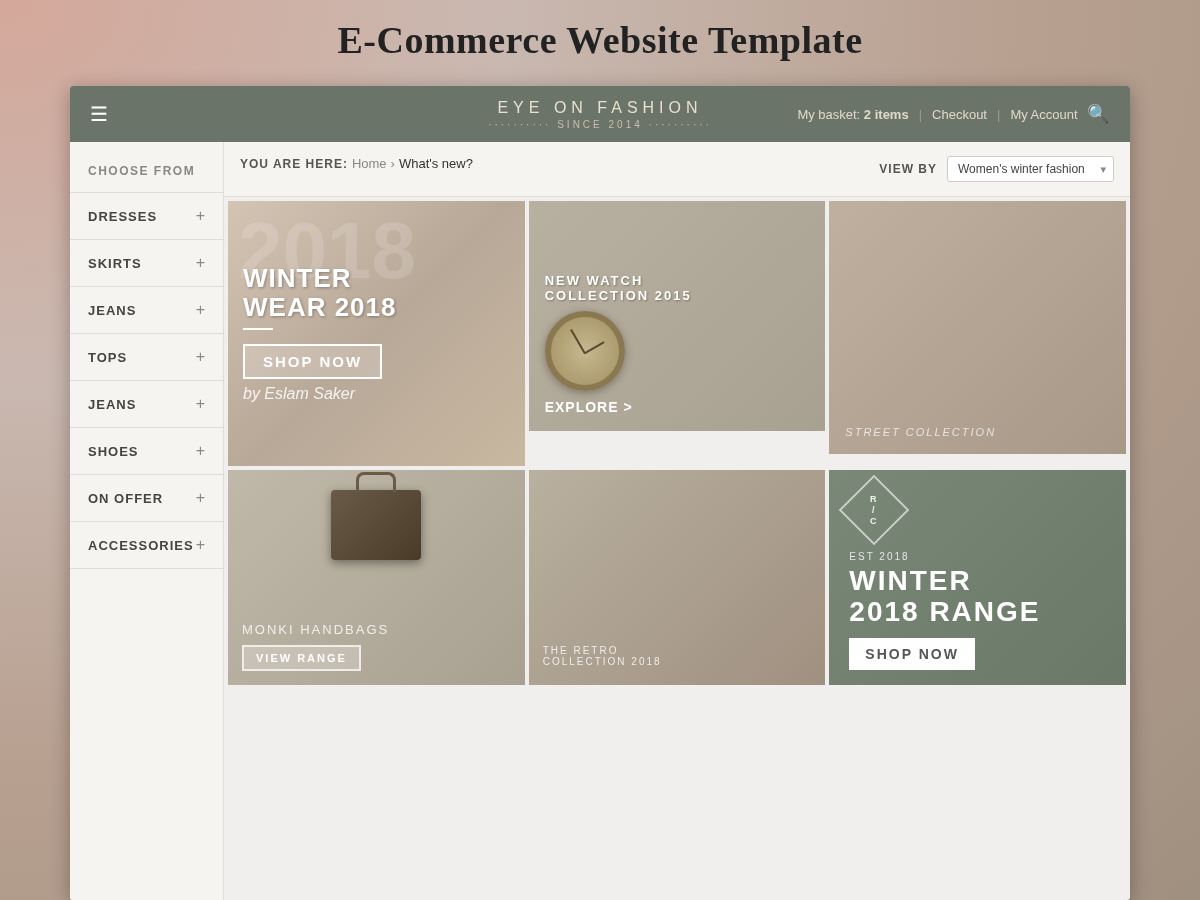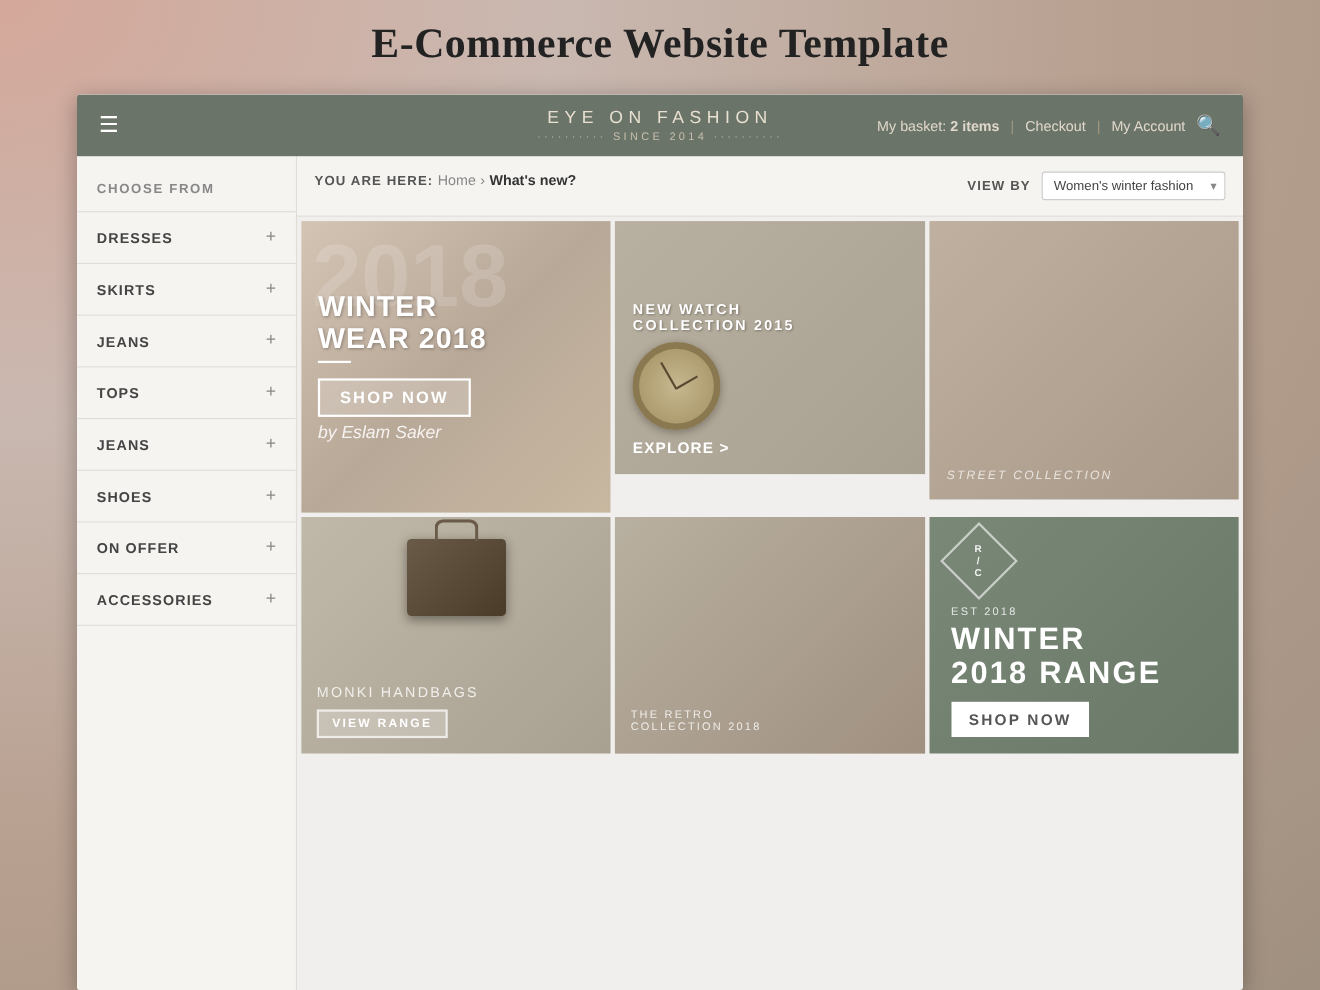--- a/index.html
+++ b/index.html
@@ -110,21 +110,21 @@
     }
 
     
     .content-area {
       display: flex;
       min-height: calc(100% - 56px);
     }
 
     
     .sidebar {
-      width: 200px;
+      width: 154px;
       background: #f5f4f1;
       flex-shrink: 0;
       padding: 22px 0 0 0;
       border-right: 1px solid #e0ddd8;
     }
     .sidebar-title {
       font-size: 12px;
       font-weight: bold;
       color: #888;
       letter-spacing: 1.5px;
@@ -179,21 +179,21 @@
       text-transform: uppercase;
       font-size: 12px;
     }
     .breadcrumb-link {
       color: #888;
     }
     .breadcrumb-chevron {
       color: #888;
     }
     .breadcrumb-current {
-      font-weight: bold;
+      font-weight: normal;
       color: #333;
     }
     .view-by-area {
       display: flex;
       align-items: center;
       gap: 10px;
     }
     .view-by-label {
       font-size: 12px;
       font-weight: bold;

